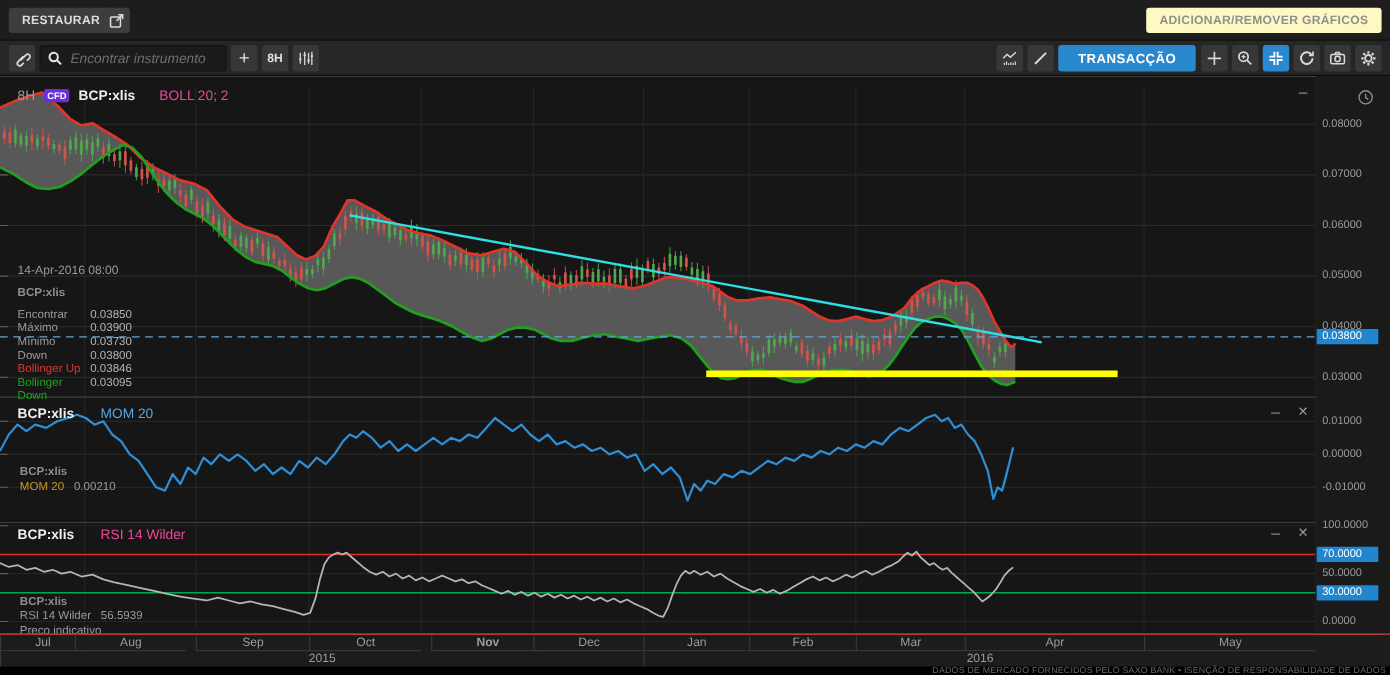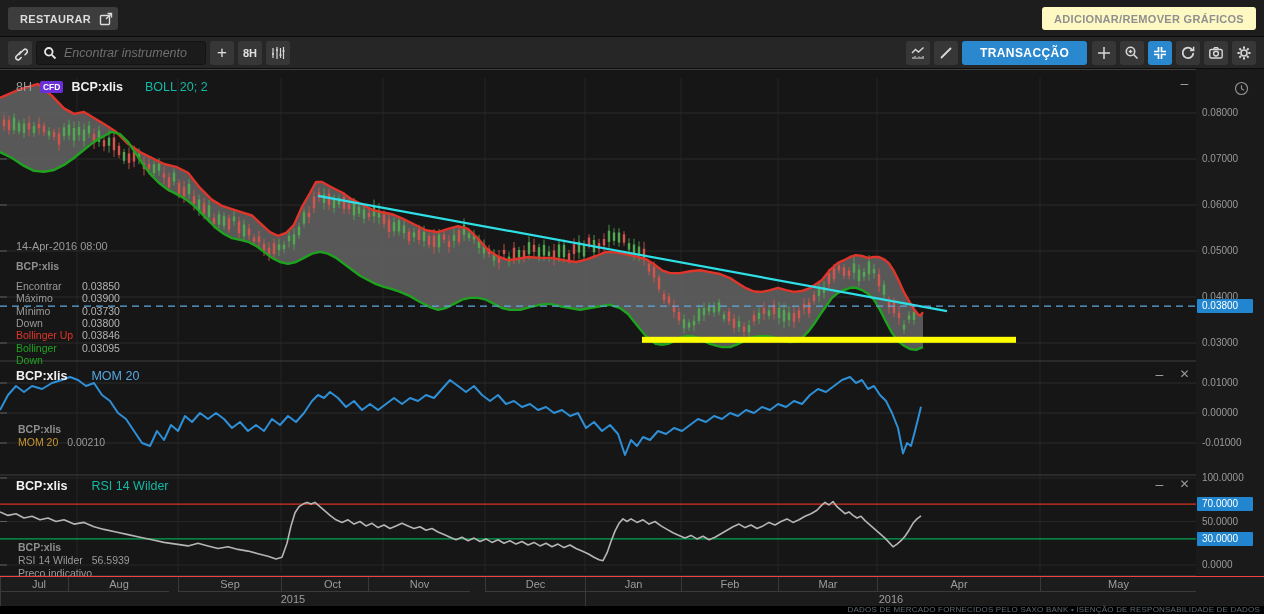--- a/index.html
+++ b/index.html
@@ -25,21 +25,21 @@
                    font-style:italic;font-size:12.5px;font-family:inherit;min-width:0;}
   .searchbox input::placeholder{color:#6f6f6f;}
   
   .chart-region{position:absolute;left:0;top:69px;width:1264px;height:545px;background:#161616;}
   #svg-holder{position:absolute;left:0;top:0;width:1264px;height:545px;}
   #svg-holder svg{display:block;}
   .ovl{position:absolute;pointer-events:none;}
   .pane-header{display:flex;align-items:center;gap:8px;font-size:12.5px;color:#9a9a9a;}
   .sym{color:#f0f0f0;font-weight:bold;}
   .cfd-badge{background:#6a2fd9;color:#fff;font-size:8.5px;font-weight:bold;border-radius:2px;padding:1px 3px;}
-  .ind{color:#14b8a6;}
+  .ind{color:#ec4899;}
   .ind.blue{color:#55a7e0;}
   .tooltip{font-size:10.5px;color:#9a9a9a;line-height:12.4px;}
   .tooltip .date{font-size:11px;margin-bottom:8px;}
   .tooltip .tsym{font-weight:bold;color:#8f8f8f;margin-bottom:7px;}
   .trow{display:flex;width:150px;}
   .trow .lbl{width:66px;}
   .trow .val{color:#b4b4b4;}
   .mini-info{font-size:10.5px;color:#9a9a9a;line-height:13px;}
   .mini-info .isym{font-weight:bold;color:#8f8f8f;}
   .pane-ctl{position:absolute;width:17px;height:17px;color:#9a9a9a;font-size:14px;line-height:15px;text-align:center;cursor:pointer;}
@@ -656,21 +656,21 @@
           <div class="pbadge" style="top: 462.927px;">30.0000</div>
         </div>
     </div>
 
     <div class="timeaxis">
       <div id="month-cells">
           <div class="mcell" style="left: 0px; width: 77px;">Jul</div>
           <div class="mcell" style="left: 68px; width: 101px;">Aug</div>
           <div class="mcell" style="left: 178px; width: 103px;">Sep</div>
           <div class="mcell" style="left: 281px; width: 102px;">Oct</div>
-          <div class="mcell" style="left: 368px; width: 102px;">Nov</div>
+          <div class="mcell" style="left: 392px; width: 102px; font-weight: bold;">Nov</div>
           <div class="mcell" style="left: 485px; width: 100px;">Dec</div>
           <div class="mcell" style="left: 585px; width: 96px;">Jan</div>
           <div class="mcell" style="left: 681px; width: 97px;">Feb</div>
           <div class="mcell" style="left: 778px; width: 99px;">Mar</div>
           <div class="mcell" style="left: 877px; width: 163px;">Apr</div>
           <div class="mcell" style="left: 1040px; width: 156px;">May</div>
         </div>
       <div id="year-cells">
           <div class="ycell" style="left: 0px; width: 585px;">2015</div>
           <div class="ycell" style="left: 585px; width: 611px;">2016</div>

